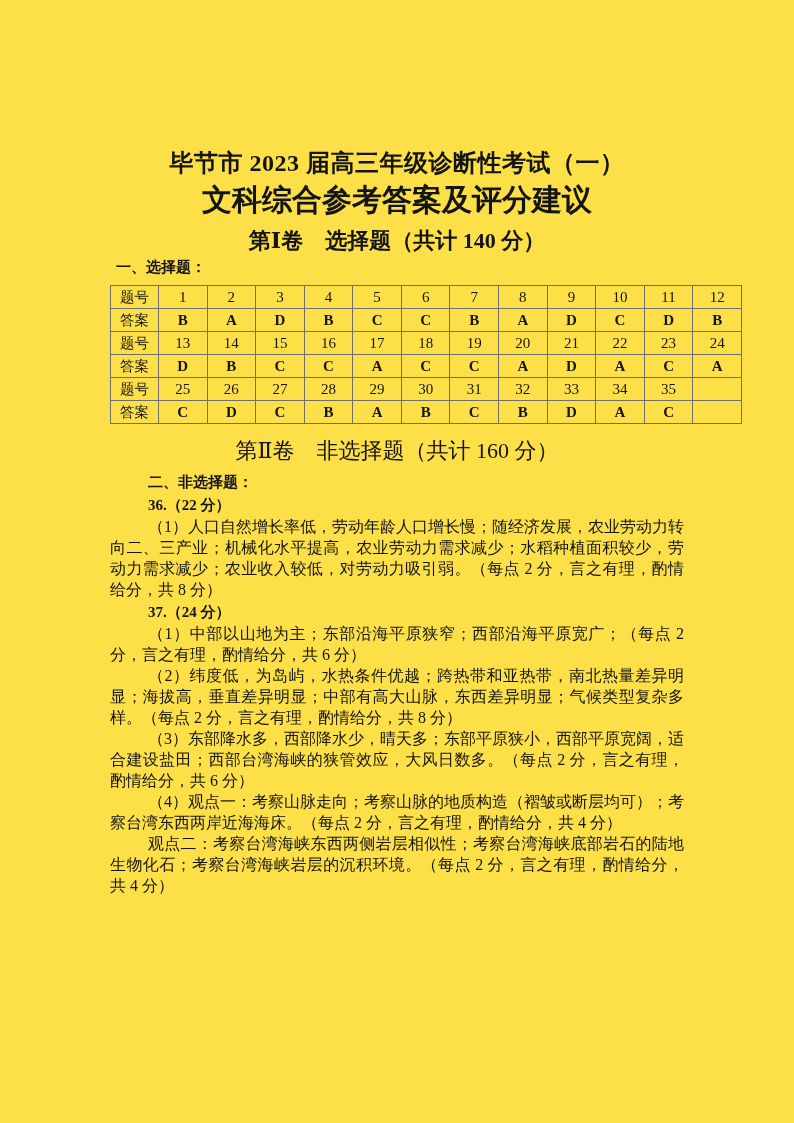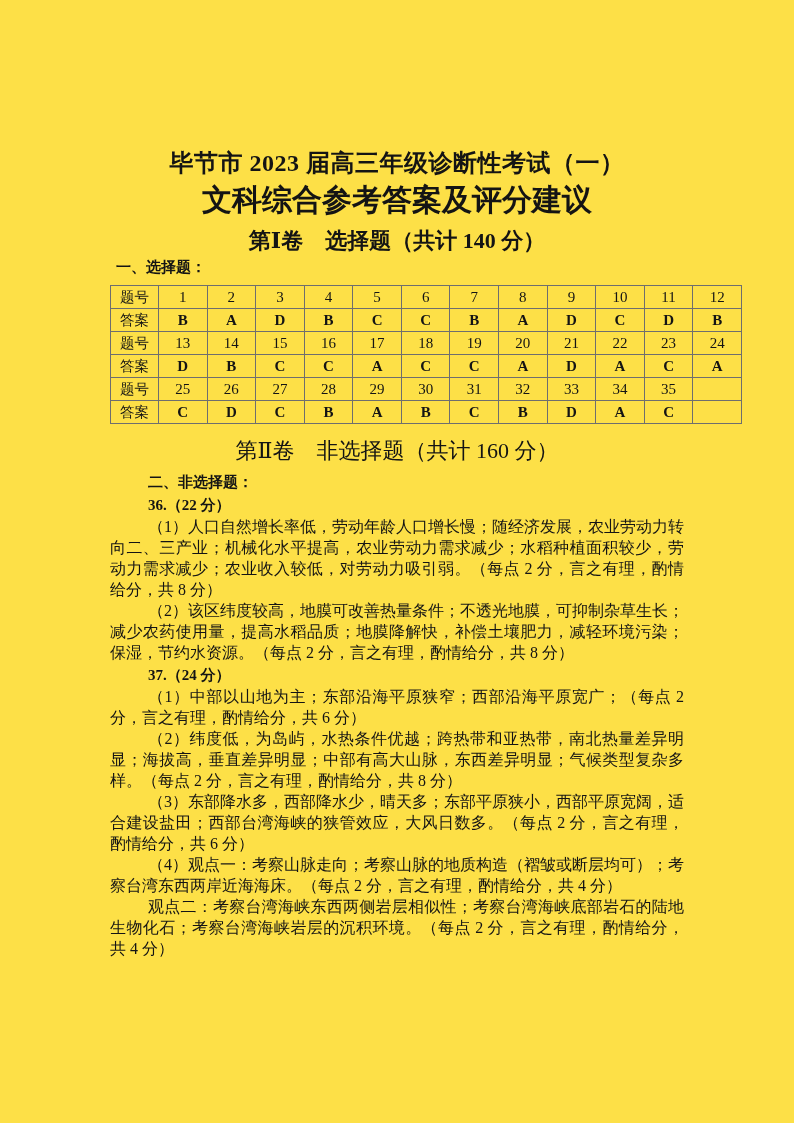--- a/index.html
+++ b/index.html
@@ -173,21 +173,20 @@
           </tr>
         </tbody>
     </table>
 
     <div class="title-sec2">第Ⅱ卷　非选择题（共计 160 分）</div>
     <div class="sec-label2">二、非选择题：</div>
 
     <div>
         <div class="qnum">36.（22 分）</div>
         <div class="para">（1）人口自然增长率低，劳动年龄人口增长慢；随经济发展，农业劳动力转向二、三产业；机械化水平提高，农业劳动力需求减少；水稻种植面积较少，劳动力需求减少；农业收入较低，对劳动力吸引弱。（每点 2 分，言之有理，酌情给分，共 8 分）</div>
-        <div class="para">（2）该区纬度较高，地膜可改善热量条件；不透光地膜，可抑制杂草生长；减少农药使用量，提高水稻品质；地膜降解快，补偿土壤肥力，减轻环境污染；保湿，节约水资源。（每点 2 分，言之有理，酌情给分，共 8 分）</div>
         <div class="qnum">37.（24 分）</div>
         <div class="para">（1）中部以山地为主；东部沿海平原狭窄；西部沿海平原宽广；（每点 2 分，言之有理，酌情给分，共 6 分）</div>
         <div class="para">（2）纬度低，为岛屿，水热条件优越；跨热带和亚热带，南北热量差异明显；海拔高，垂直差异明显；中部有高大山脉，东西差异明显；气候类型复杂多样。（每点 2 分，言之有理，酌情给分，共 8 分）</div>
         <div class="para">（3）东部降水多，西部降水少，晴天多；东部平原狭小，西部平原宽阔，适合建设盐田；西部台湾海峡的狭管效应，大风日数多。（每点 2 分，言之有理，酌情给分，共 6 分）</div>
         <div class="para">（4）观点一：考察山脉走向；考察山脉的地质构造（褶皱或断层均可）；考察台湾东西两岸近海海床。（每点 2 分，言之有理，酌情给分，共 4 分）</div>
         <div class="para">观点二：考察台湾海峡东西两侧岩层相似性；考察台湾海峡底部岩石的陆地生物化石；考察台湾海峡岩层的沉积环境。（每点 2 分，言之有理，酌情给分，共 4 分）</div>
       </div>
 
   </div>
 

